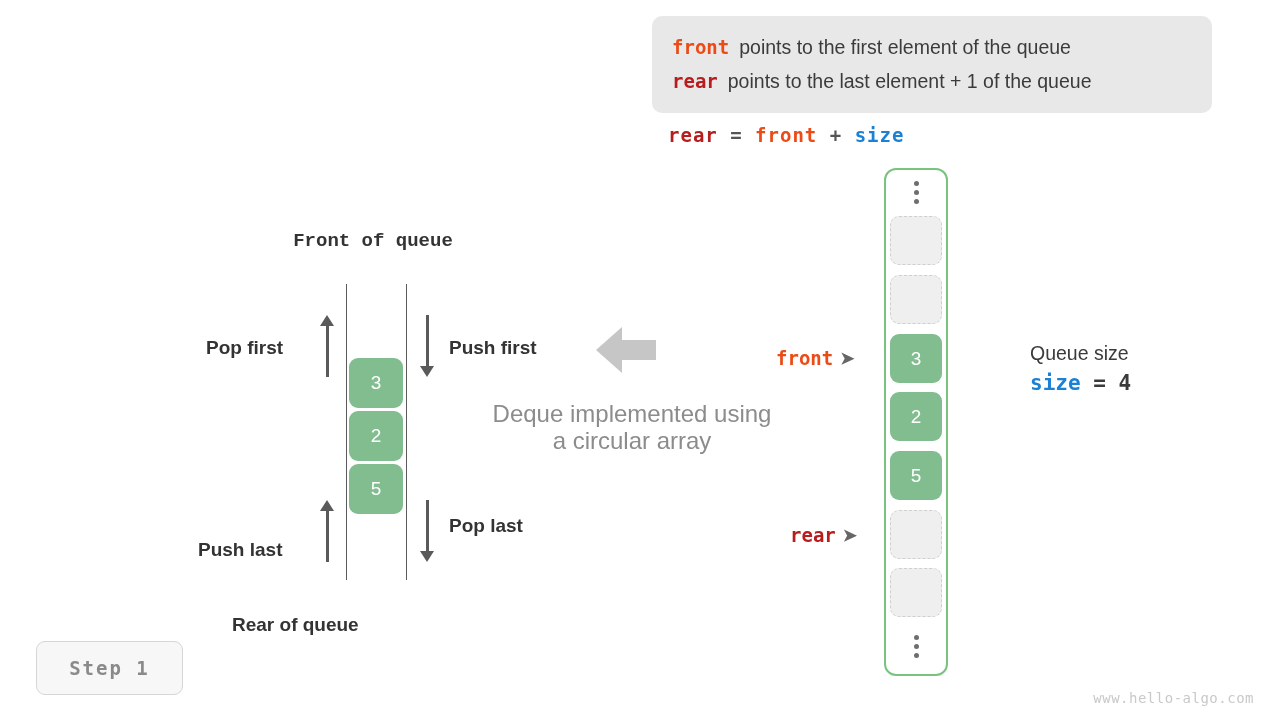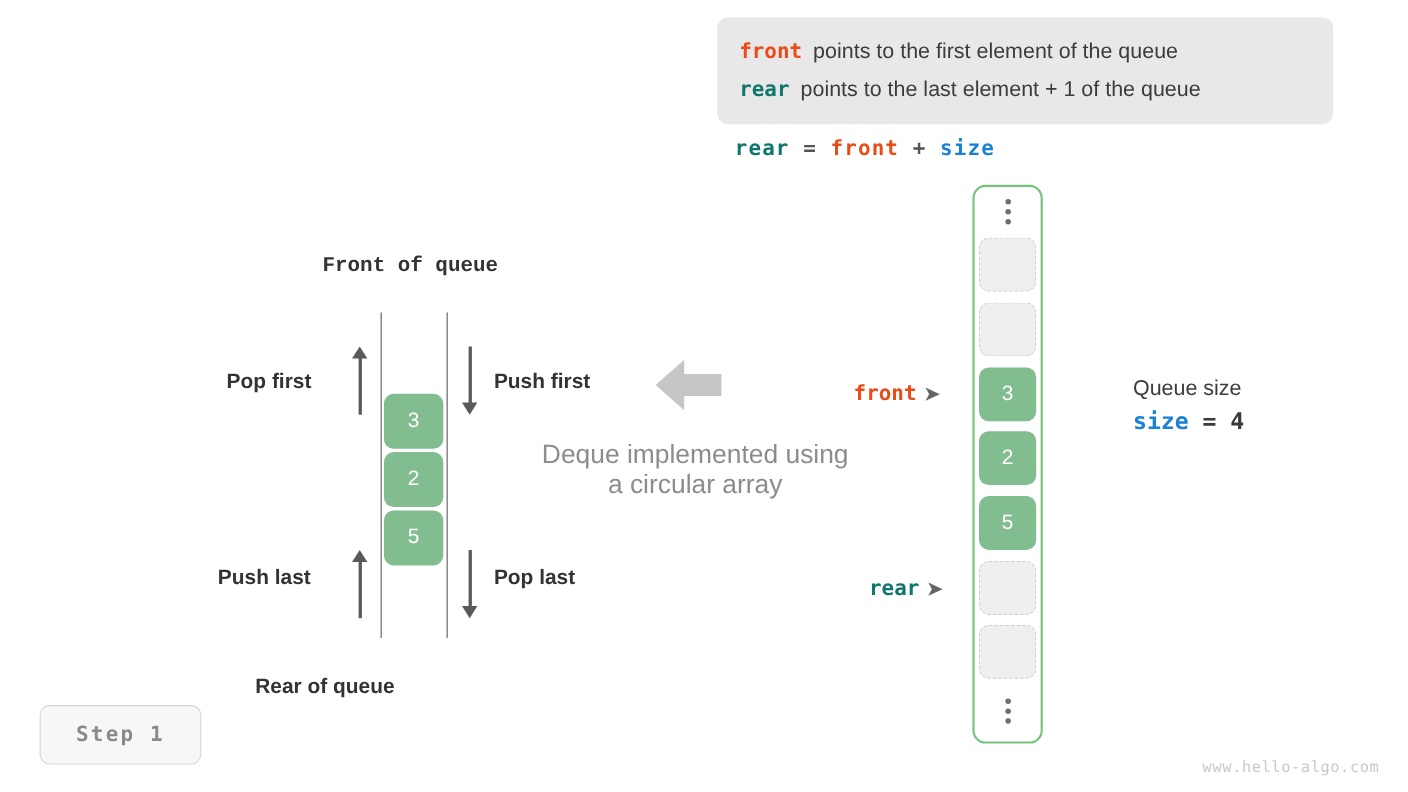--- a/index.html
+++ b/index.html
@@ -17,21 +17,21 @@
     position:absolute;left:652px;top:16px;width:560px;height:97px;
     background:#e8e8e8;border-radius:10px;
     box-sizing:border-box;padding:14px 20px 0 20px;
   }
   .legend-line{
     display:flex;align-items:baseline;white-space:nowrap;
     font-size:19.5px;color:#3b3b3b;line-height:34px;
   }
   .mono{font-family:"DejaVu Sans Mono","Liberation Mono",monospace;font-weight:bold;}
   .c-front{color:#ec4a16;}
-  .c-rear{color:#0f766e;}
+  .c-rear{color:#b91c1c;}
   .c-size{color:#1b81d4;}
   .legend-kw{font-size:19px;margin-right:10px;}
 
   
   #formula{
     position:absolute;left:668px;top:124px;
     font-family:"DejaVu Sans Mono","Liberation Mono",monospace;
     font-weight:bold;font-size:19px;letter-spacing:1px;white-space:pre;
   }
   #formula .op{color:#555;}
@@ -140,21 +140,21 @@
   <div class="arrow-col" style="left:420px;top:315px;height:62px;">
     <div class="arrow-shaft" style="top:0;height:53px;"></div>
     <div class="arrow-head head-down"></div>
   </div>
   <div class="op-label" style="left:449px;top:337px;">Push first</div>
 
   <div class="arrow-col" style="left:320px;top:500px;height:62px;">
     <div class="arrow-head head-up"></div>
     <div class="arrow-shaft" style="top:9px;height:53px;"></div>
   </div>
-  <div class="op-label" style="left:198px;top:515px;">Push last</div>
+  <div class="op-label" style="left:198px;top:539px;">Push last</div>
 
   <div class="arrow-col" style="left:420px;top:500px;height:62px;">
     <div class="arrow-shaft" style="top:0;height:53px;"></div>
     <div class="arrow-head head-down"></div>
   </div>
   <div class="op-label" style="left:449px;top:515px;">Pop last</div>
 
   <div class="lbox" style="top:358px;">3</div>
   <div class="lbox" style="top:411px;">2</div>
   <div class="lbox" style="top:464px;">5</div>

